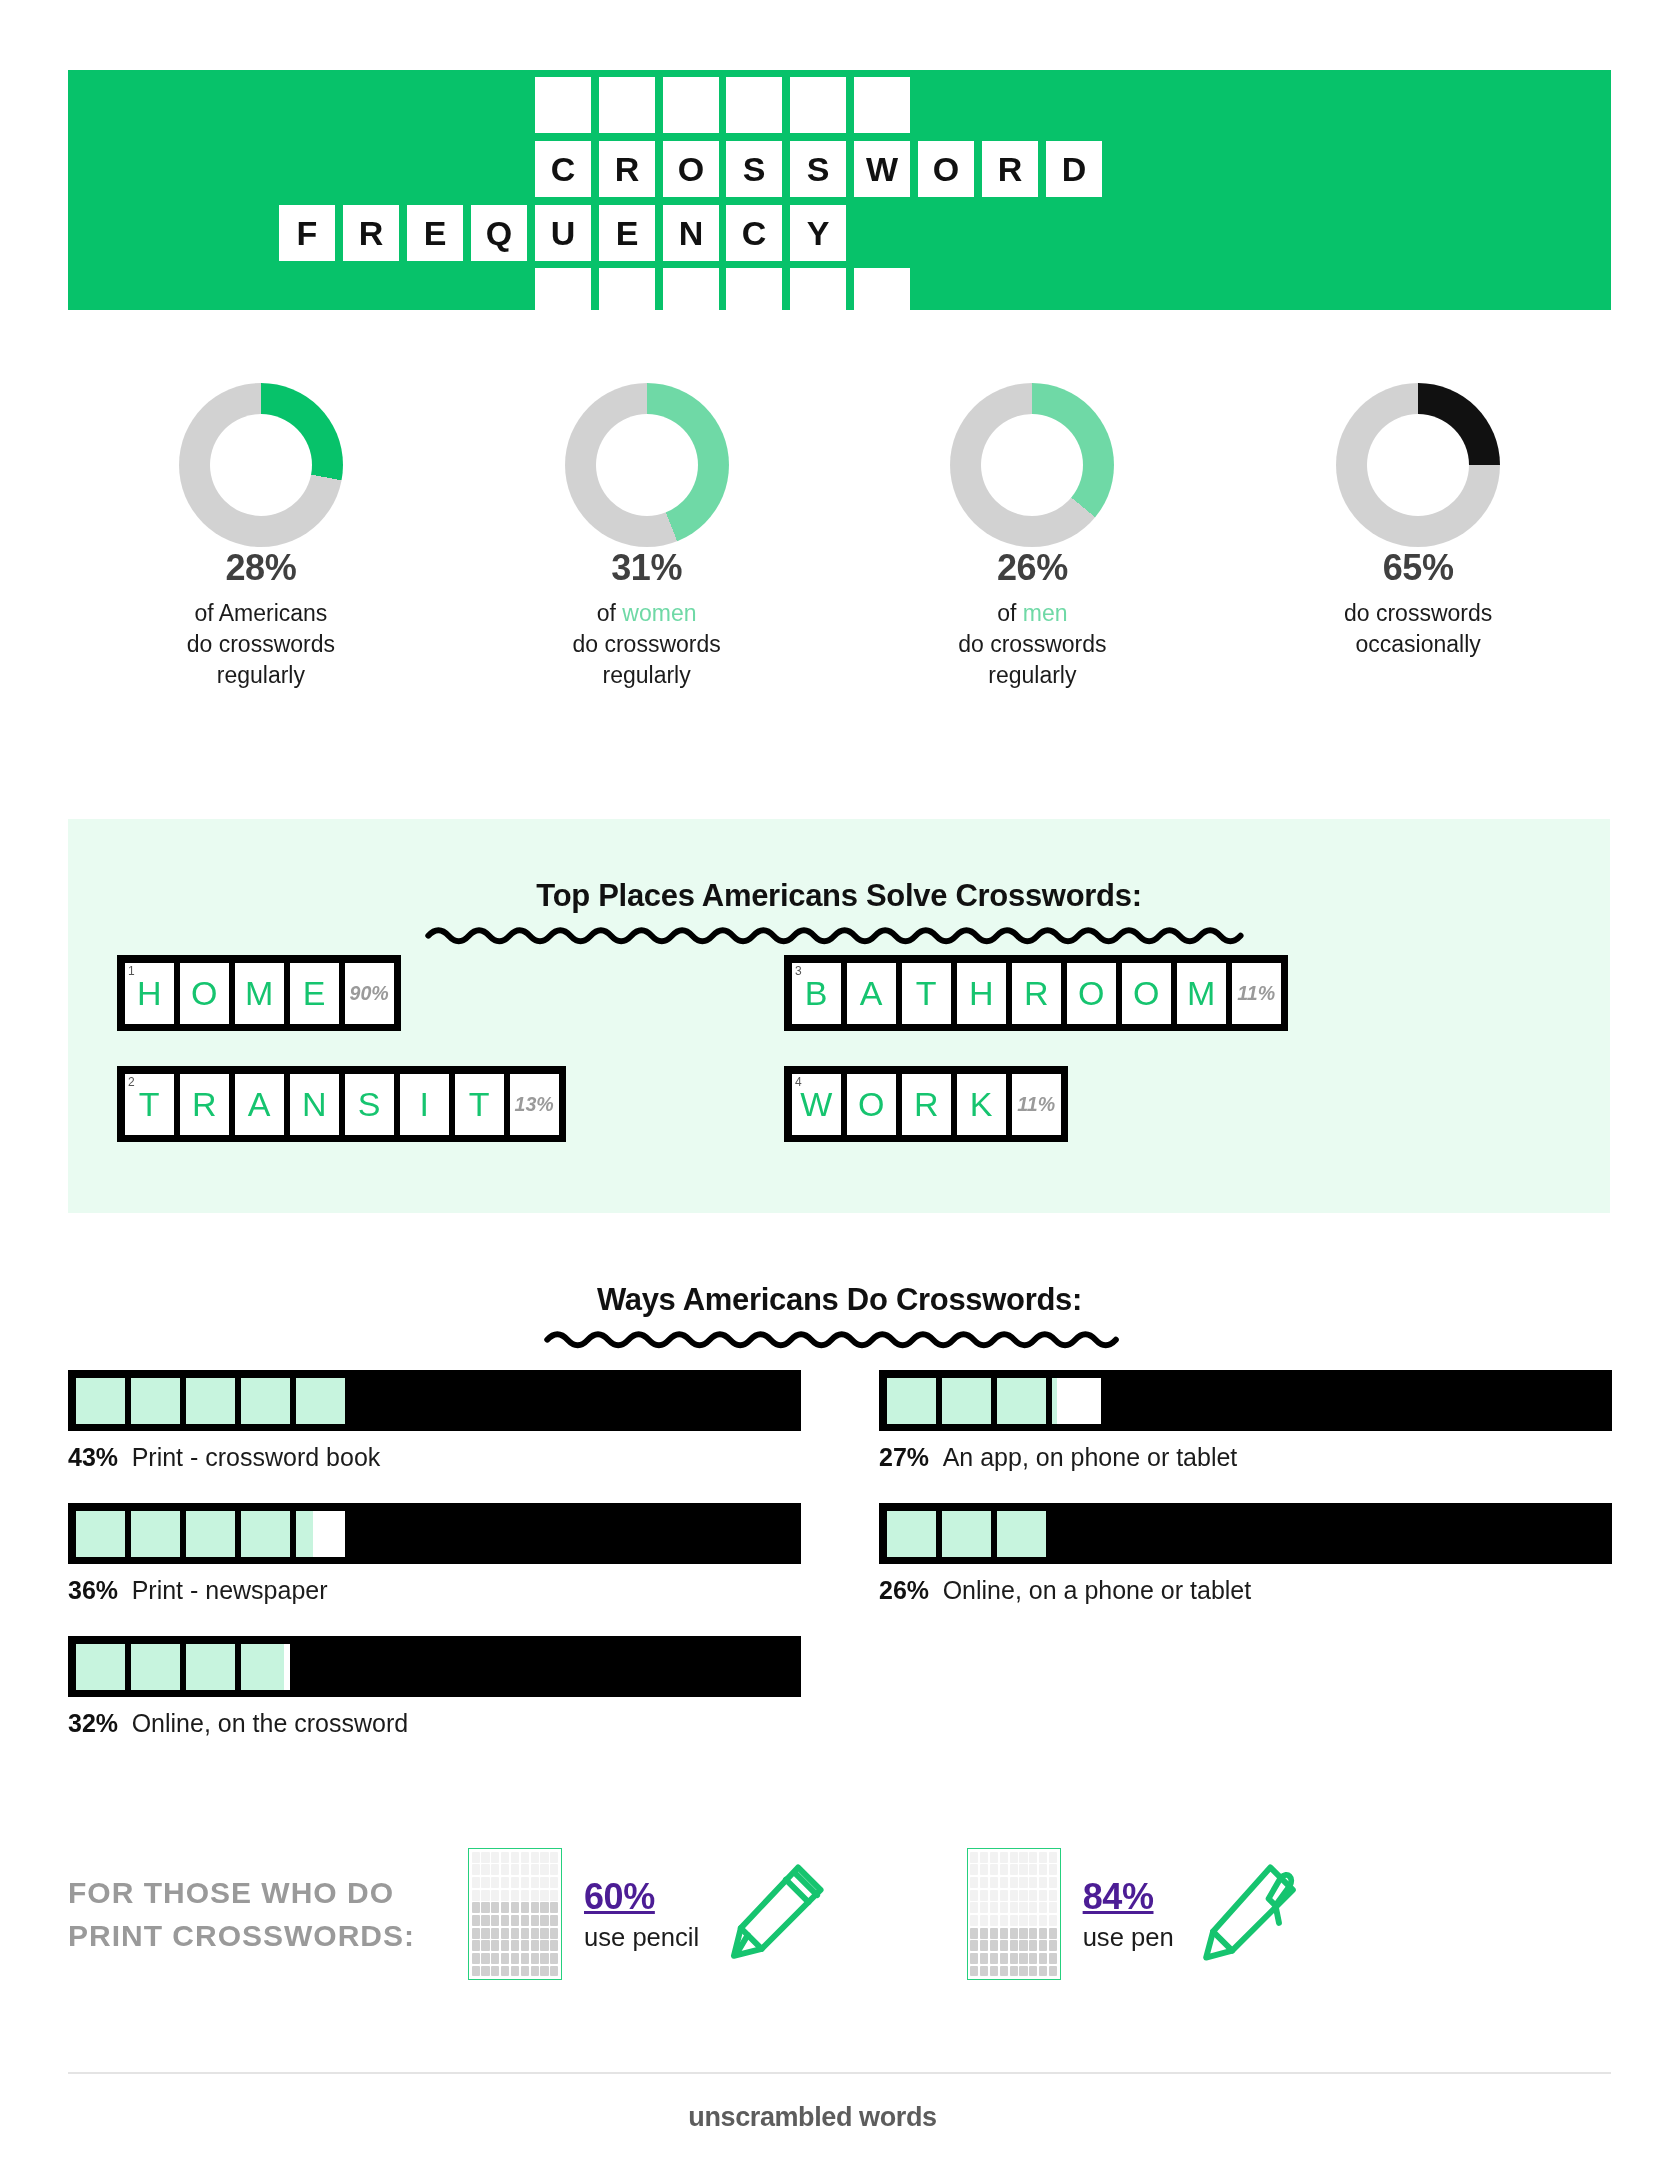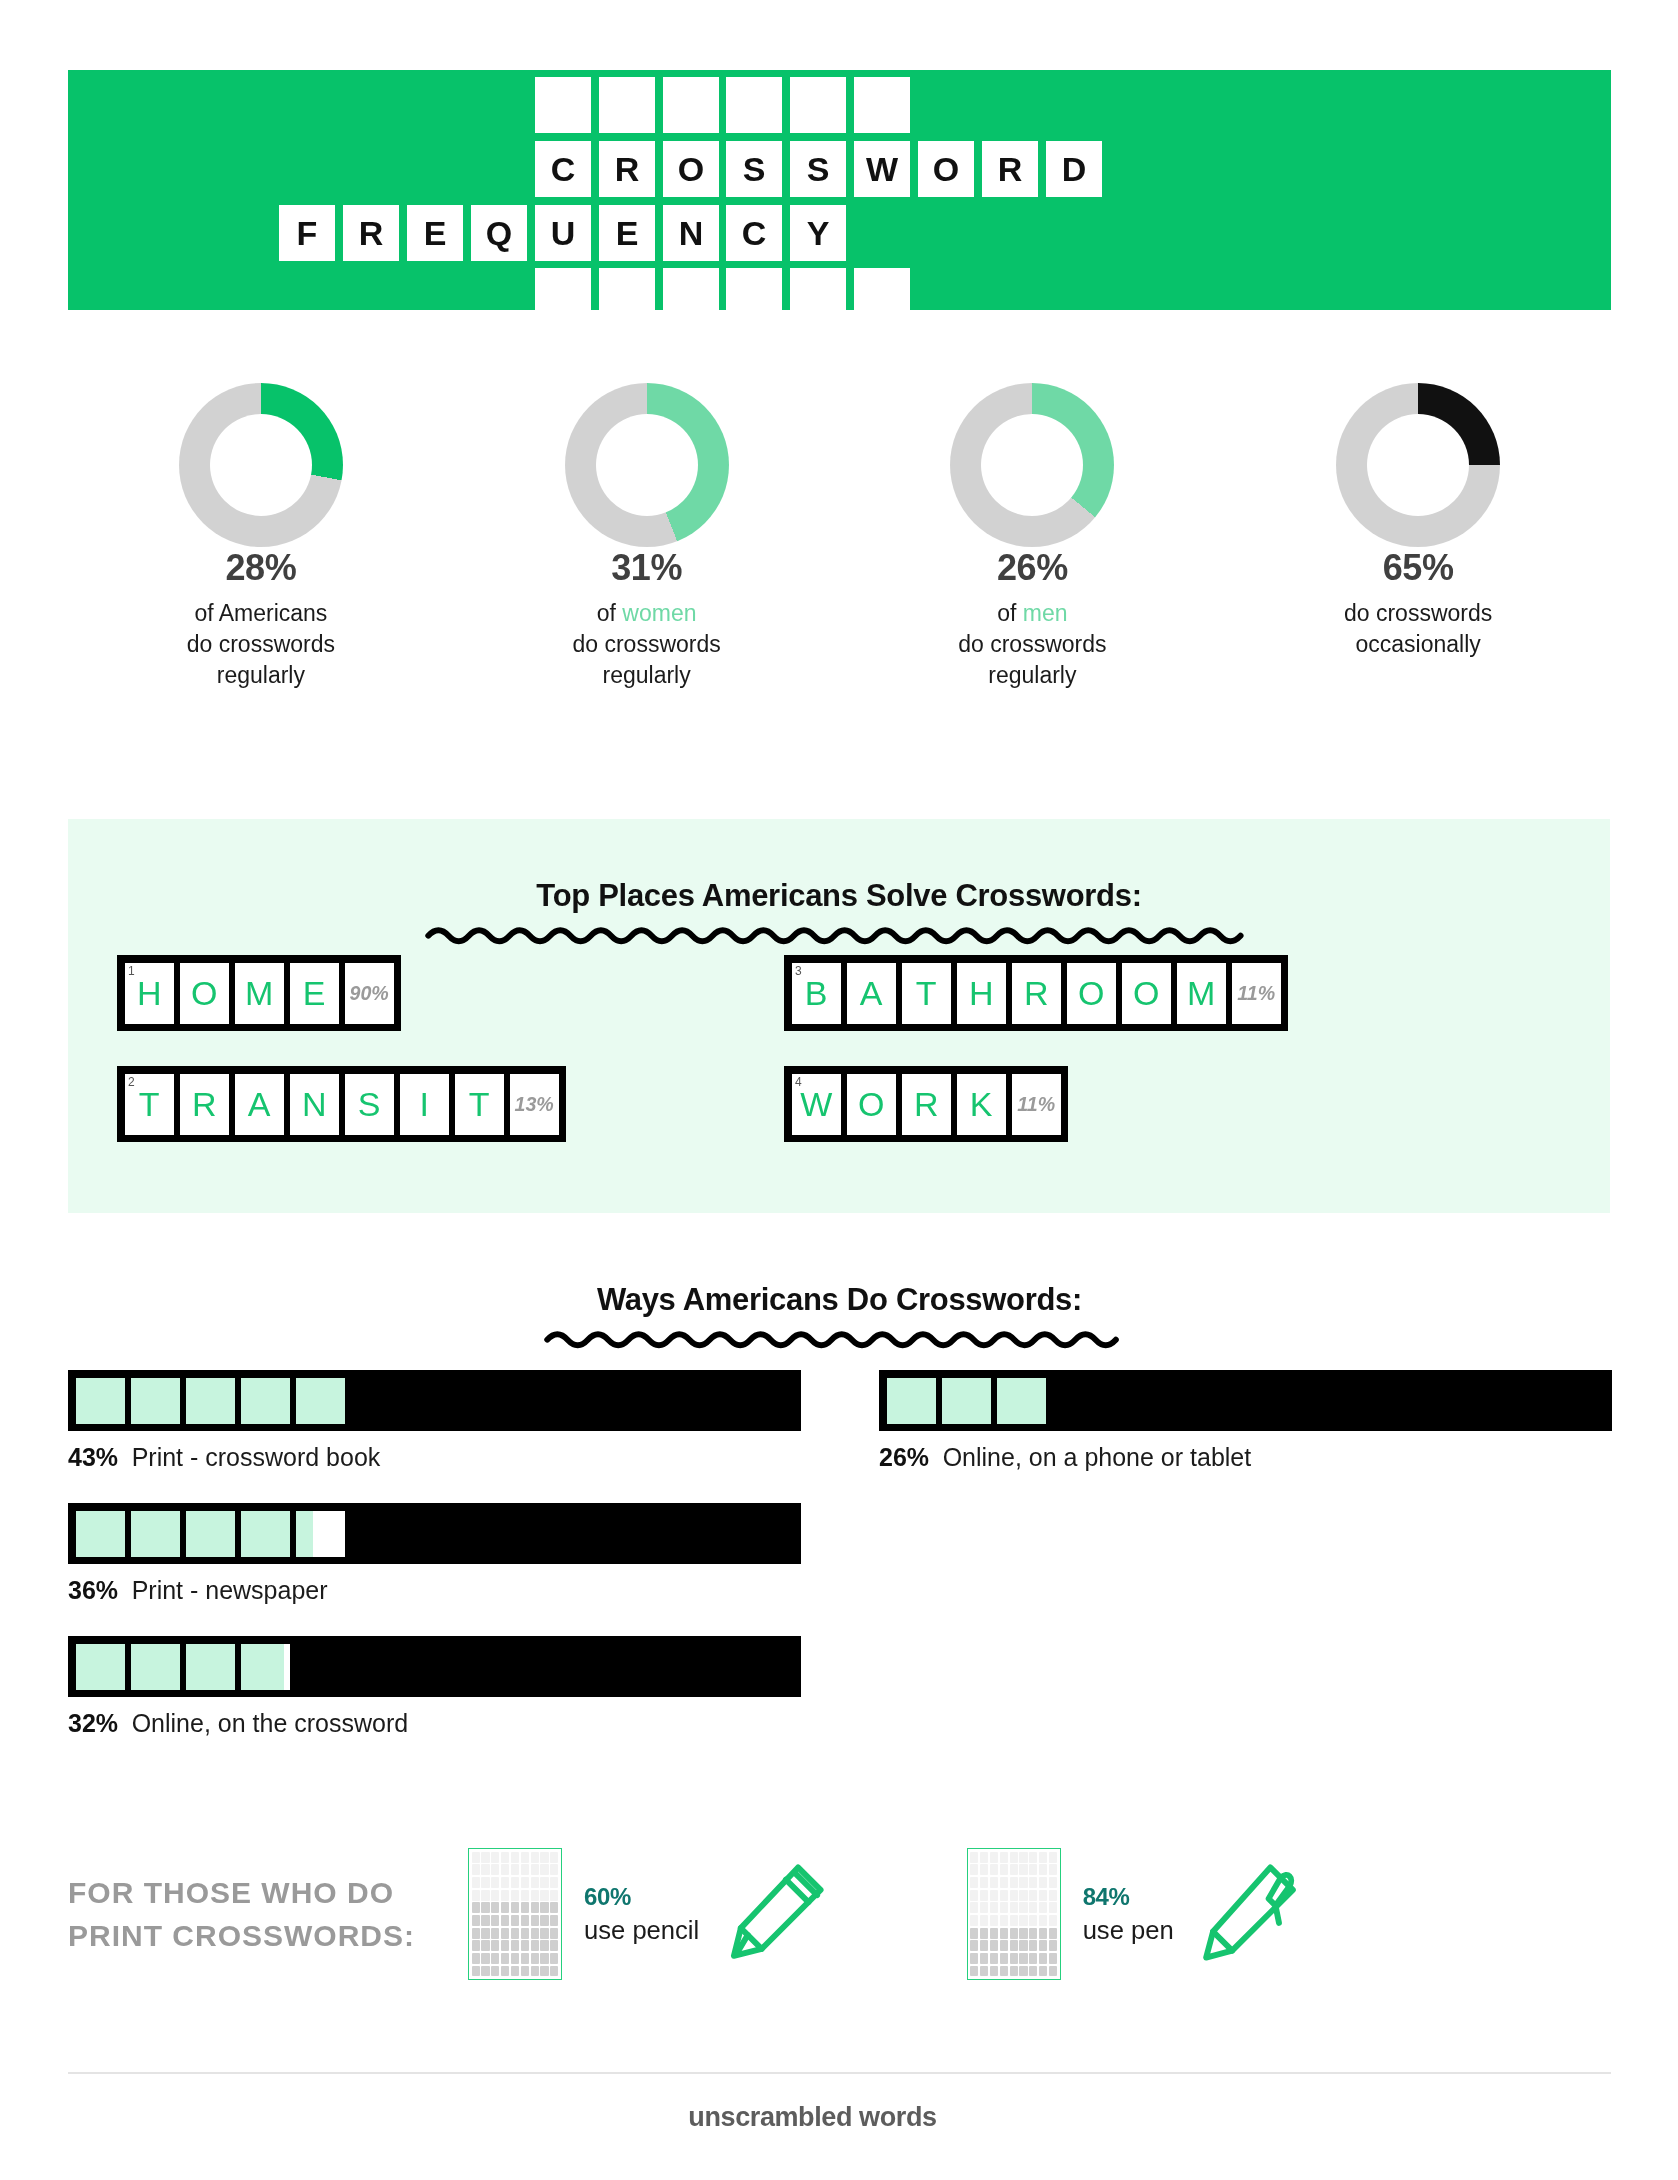--- a/index.html
+++ b/index.html
@@ -198,21 +198,21 @@
     border: 1.7px solid #25D07E;
     background: #ffffff;
     position: relative;
     overflow: hidden;
   }
   .grid-icon .rows { position: absolute; inset: 2.6px; display: flex; flex-direction: column; gap: 1.7px; }
   .grid-icon .grow { flex: 1; display: flex; gap: 1.7px; }
   .grid-icon .gsq { flex: 1; background: #F2F2F2; border-radius: 0.9px; }
   .grid-icon .grow.on .gsq { background: #CFCFCF; }
   .tool-txt { margin-left: 22px; }
-  .tool-pct { font-size: 24px; font-weight: 700; color: #0f766e; letter-spacing: -0.4px; }
+  .tool-pct { font-size: 36px; font-weight: 700; color: #4c1d95; letter-spacing: -0.4px; text-decoration: underline; }
   .tool-lbl { font-size: 25.6px; color: #1b1b1b; margin-top: 5.1px; }
   .tool-svg { margin-left: 20.4px; }
 
   
   .hr {
     position: absolute;
     left: 68px; top: 2072px;
     width: 1543px; height: 1.7px;
     background: #E4E4E4;
   }
@@ -464,20 +464,37 @@
         <div class="bar-track">
           <div class="bcell">
             <div class="bfill" style="width: 100%;"></div>
           </div>
           <div class="bcell">
             <div class="bfill" style="width: 100%;"></div>
           </div>
           <div class="bcell">
             <div class="bfill" style="width: 100%;"></div>
           </div>
+          <div class="bcell">
+            <div class="bfill" style="width: 10%;"></div>
+          </div>
+        </div>
+        <div class="bar-label"><b>27%</b><span>An app, on phone or tablet</span></div>
+      </div>
+      <div class="bar-item">
+        <div class="bar-track">
+          <div class="bcell">
+            <div class="bfill" style="width: 100%;"></div>
+          </div>
+          <div class="bcell">
+            <div class="bfill" style="width: 100%;"></div>
+          </div>
+          <div class="bcell">
+            <div class="bfill" style="width: 100%;"></div>
+          </div>
         </div>
         <div class="bar-label"><b>26%</b><span>Online, on a phone or tablet</span></div>
       </div>
     </div>
 </div>
 
 <div class="print-row">
   <div class="print-caption">
     <div>FOR THOSE WHO DO</div>
     <div>PRINT CROSSWORDS:</div>

